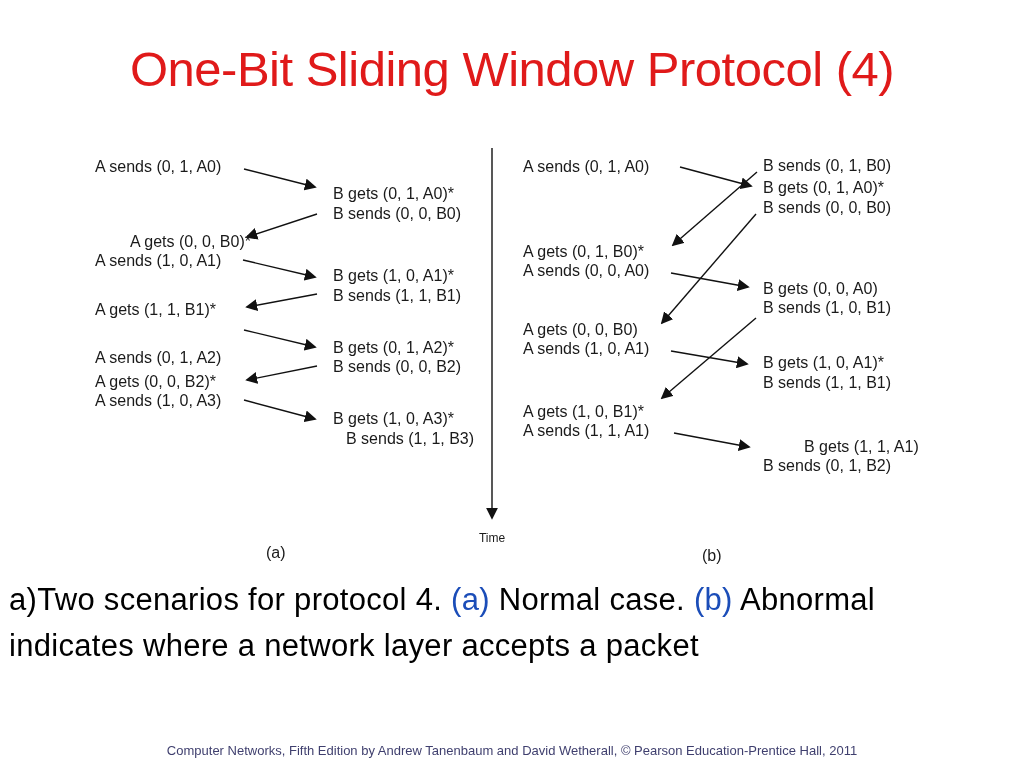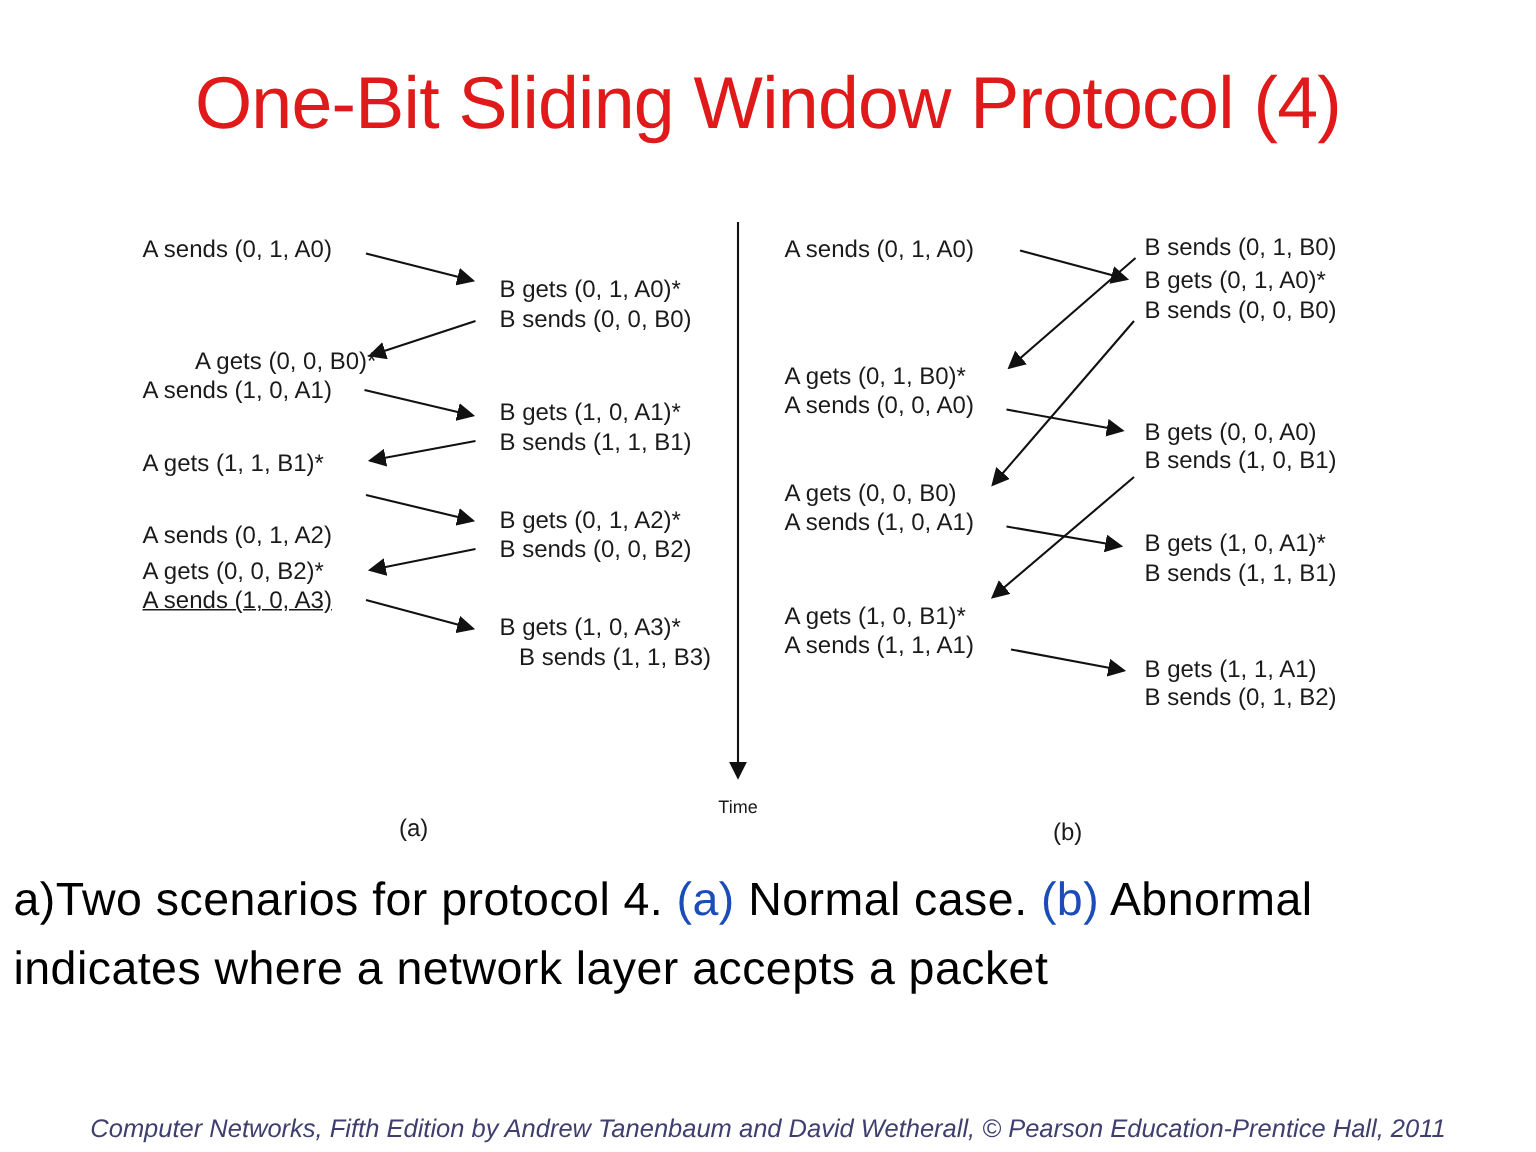--- a/index.html
+++ b/index.html
@@ -13,21 +13,21 @@
   .sub-label{position:absolute;font-size:16px;color:var(--ink,#1a1a1a);}
   #label-a{left:266px;top:544px;}
   #label-b{left:702px;top:547px;}
   .time-label{position:absolute;left:452px;top:531px;width:80px;text-align:center;
               font-size:12px;color:var(--ink,#1a1a1a);}
   .caption{position:absolute;left:9px;top:577px;width:1008px;
            font-size:31px;line-height:46px;letter-spacing:.3px;color:#000;}
   .cap-line{white-space:pre-wrap;}
   .cap-highlight{color:var(--cap-blue,#1b4db8);}
   .footer{position:absolute;left:0;top:743px;width:100%;text-align:center;
-          font-size:17px;color:var(--footer-blue,#3f3f6e);font-style:italic;}
+          font-size:13px;color:var(--footer-blue,#3f3f6e);}
 </style>
 </head>
 <body>
 
 <div class="slide">
 
   <div class="title">One-Bit Sliding Window Protocol (4)</div>
 
   <div class="diagram">
     <svg id="arrow-layer" width="1024" height="768">
@@ -52,21 +52,21 @@
         <line x1="674" y1="433" x2="749" y2="447" stroke="#111111" stroke-width="1.4" marker-end="url(#ah)"></line>
         <line x1="492" y1="148" x2="492" y2="518" stroke="#111111" stroke-width="1.4" marker-end="url(#ah)"></line>
       </svg>
     <div id="labels">
         <div class="dlabel" style="left: 95px; top: 159px;">A sends (0, 1, A0)</div>
         <div class="dlabel" style="left: 95px; top: 234px; margin-left: 35px;">A gets (0, 0, B0)*</div>
         <div class="dlabel" style="left: 95px; top: 253px;">A sends (1, 0, A1)</div>
         <div class="dlabel" style="left: 95px; top: 302px;">A gets (1, 1, B1)*</div>
         <div class="dlabel" style="left: 95px; top: 321px; margin-top: 29px;">A sends (0, 1, A2)</div>
         <div class="dlabel" style="left: 95px; top: 374px;">A gets (0, 0, B2)*</div>
-        <div class="dlabel" style="left: 95px; top: 393px; text-decoration: underline;">A sends (1, 0, A3)</div>
+        <div class="dlabel" style="left: 95px; top: 393px;">A sends (1, 0, A3)</div>
         <div class="dlabel" style="left: 333px; top: 186px;">B gets (0, 1, A0)*</div>
         <div class="dlabel" style="left: 333px; top: 206px;">B sends (0, 0, B0)</div>
         <div class="dlabel" style="left: 333px; top: 268px;">B gets (1, 0, A1)*</div>
         <div class="dlabel" style="left: 333px; top: 288px;">B sends (1, 1, B1)</div>
         <div class="dlabel" style="left: 333px; top: 340px;">B gets (0, 1, A2)*</div>
         <div class="dlabel" style="left: 333px; top: 359px;">B sends (0, 0, B2)</div>
         <div class="dlabel" style="left: 333px; top: 411px;">B gets (1, 0, A3)*</div>
         <div class="dlabel" style="left: 333px; top: 431px; margin-left: 13px;">B sends (1, 1, B3)</div>
         <div class="dlabel" style="left: 523px; top: 159px;">A sends (0, 1, A0)</div>
         <div class="dlabel" style="left: 523px; top: 244px;">A gets (0, 1, B0)*</div>
@@ -75,21 +75,21 @@
         <div class="dlabel" style="left: 523px; top: 341px;">A sends (1, 0, A1)</div>
         <div class="dlabel" style="left: 523px; top: 404px;">A gets (1, 0, B1)*</div>
         <div class="dlabel" style="left: 523px; top: 423px;">A sends (1, 1, A1)</div>
         <div class="dlabel" style="left: 763px; top: 158px;">B sends (0, 1, B0)</div>
         <div class="dlabel" style="left: 763px; top: 180px;">B gets (0, 1, A0)*</div>
         <div class="dlabel" style="left: 763px; top: 200px;">B sends (0, 0, B0)</div>
         <div class="dlabel" style="left: 763px; top: 281px;">B gets (0, 0, A0)</div>
         <div class="dlabel" style="left: 763px; top: 300px;">B sends (1, 0, B1)</div>
         <div class="dlabel" style="left: 763px; top: 355px;">B gets (1, 0, A1)*</div>
         <div class="dlabel" style="left: 763px; top: 375px;">B sends (1, 1, B1)</div>
-        <div class="dlabel" style="left: 763px; top: 439px;">B gets (1, 1, A1)</div>
+        <div class="dlabel" style="left: 804px; top: 439px;">B gets (1, 1, A1)</div>
         <div class="dlabel" style="left: 763px; top: 458px;">B sends (0, 1, B2)</div>
       </div>
     <div class="sub-label" id="label-a">(a)</div>
     <div class="sub-label" id="label-b">(b)</div>
     <div class="time-label">Time</div>
   </div>
 
   <div class="caption" id="caption">
       <div class="cap-line"><span>a)Two scenarios for protocol 4. </span><span class="cap-highlight">(a)</span><span> Normal case. </span><span class="cap-highlight">(b)</span><span> Abnormal</span></div>
       <div class="cap-line"><span>indicates where a network layer accepts a packet</span></div>

